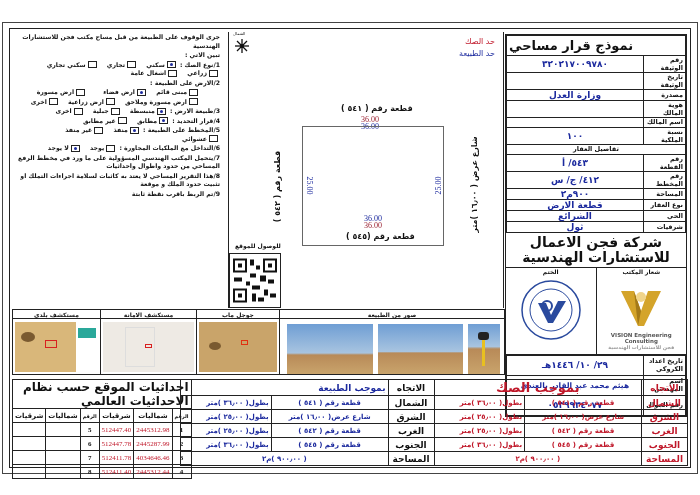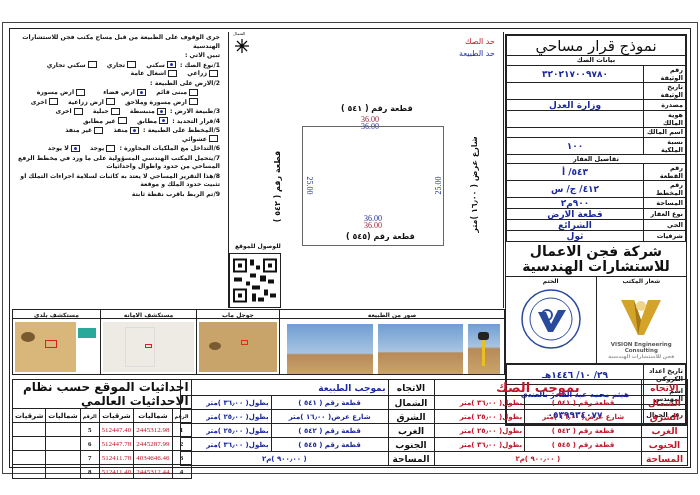--- a/index.html
+++ b/index.html
@@ -13,21 +13,21 @@
   .blue { color: #1c2a9e; }
   .maroon { color: #9a2030; }
 
   
   .rp { left: 505px; top: 34px; width: 182px; }
   .rp table { border-collapse: collapse; width: 100%; direction: rtl; }
   .rp td { border: 1px solid #222; font-size: 6.5px; height: 9.8px; padding: 0 2px; }
   .rp td.lbl { width: 42px; font-weight: bold; text-align: right; }
   .rp td.val { text-align: center; color: #1c2a9e; font-weight: bold; font-size: 9px; }
   .rp td.sec { text-align: center; font-weight: bold; font-size: 6.5px; }
-  .rp .title { text-align: center; font-size: 15px; font-weight: normal; height: 20px; }
+  .rp .title { text-align: left; font-size: 13px; font-weight: bold; height: 20px; }
   .company { text-align: center; font-size: 14px; font-weight: bold; line-height: 15px; padding: 2px 0; }
   .logos { display: flex; direction: rtl; height: 88px; border-top: 1px solid #222; border-bottom: 1px solid #222; }
   .logos > div { flex: 1; position: relative; font-size: 6px; font-weight: bold; text-align: center; }
   .logos > div:first-child { border-left: 1px solid #222; }
   .info table td { height: 20px; }
 
   
   .decl { left: 12px; top: 32px; width: 212px; height: 262px; direction: rtl; font-size: 6.2px; font-weight: bold; }
   .decl h1 { font-size: 17px; font-weight: normal; text-align: right; margin: 2px 4px 2px 0; }
   .decl p { margin: 1px 4px; line-height: 8.5px; }
@@ -53,23 +53,20 @@
 <body>
 
 <div class="abs outer"></div>
 <div class="abs frame"></div>
 
 <div class="abs rp box">
   <table>
     <tbody>
         <tr>
           <td colspan="2" class="title">نموذج قرار مساحي</td>
-        </tr>
-    <tr>
-          <td colspan="2" class="sec">بيانات الصك</td>
         </tr>
     <tr>
           <td class="lbl">رقم الوثيقة</td>
           <td class="val">٣٢٠٢١٧٠٠٩٧٨٠</td>
         </tr>
     <tr>
           <td class="lbl">تاريخ الوثيقة</td>
           <td class="val"></td>
         </tr>
     <tr>

